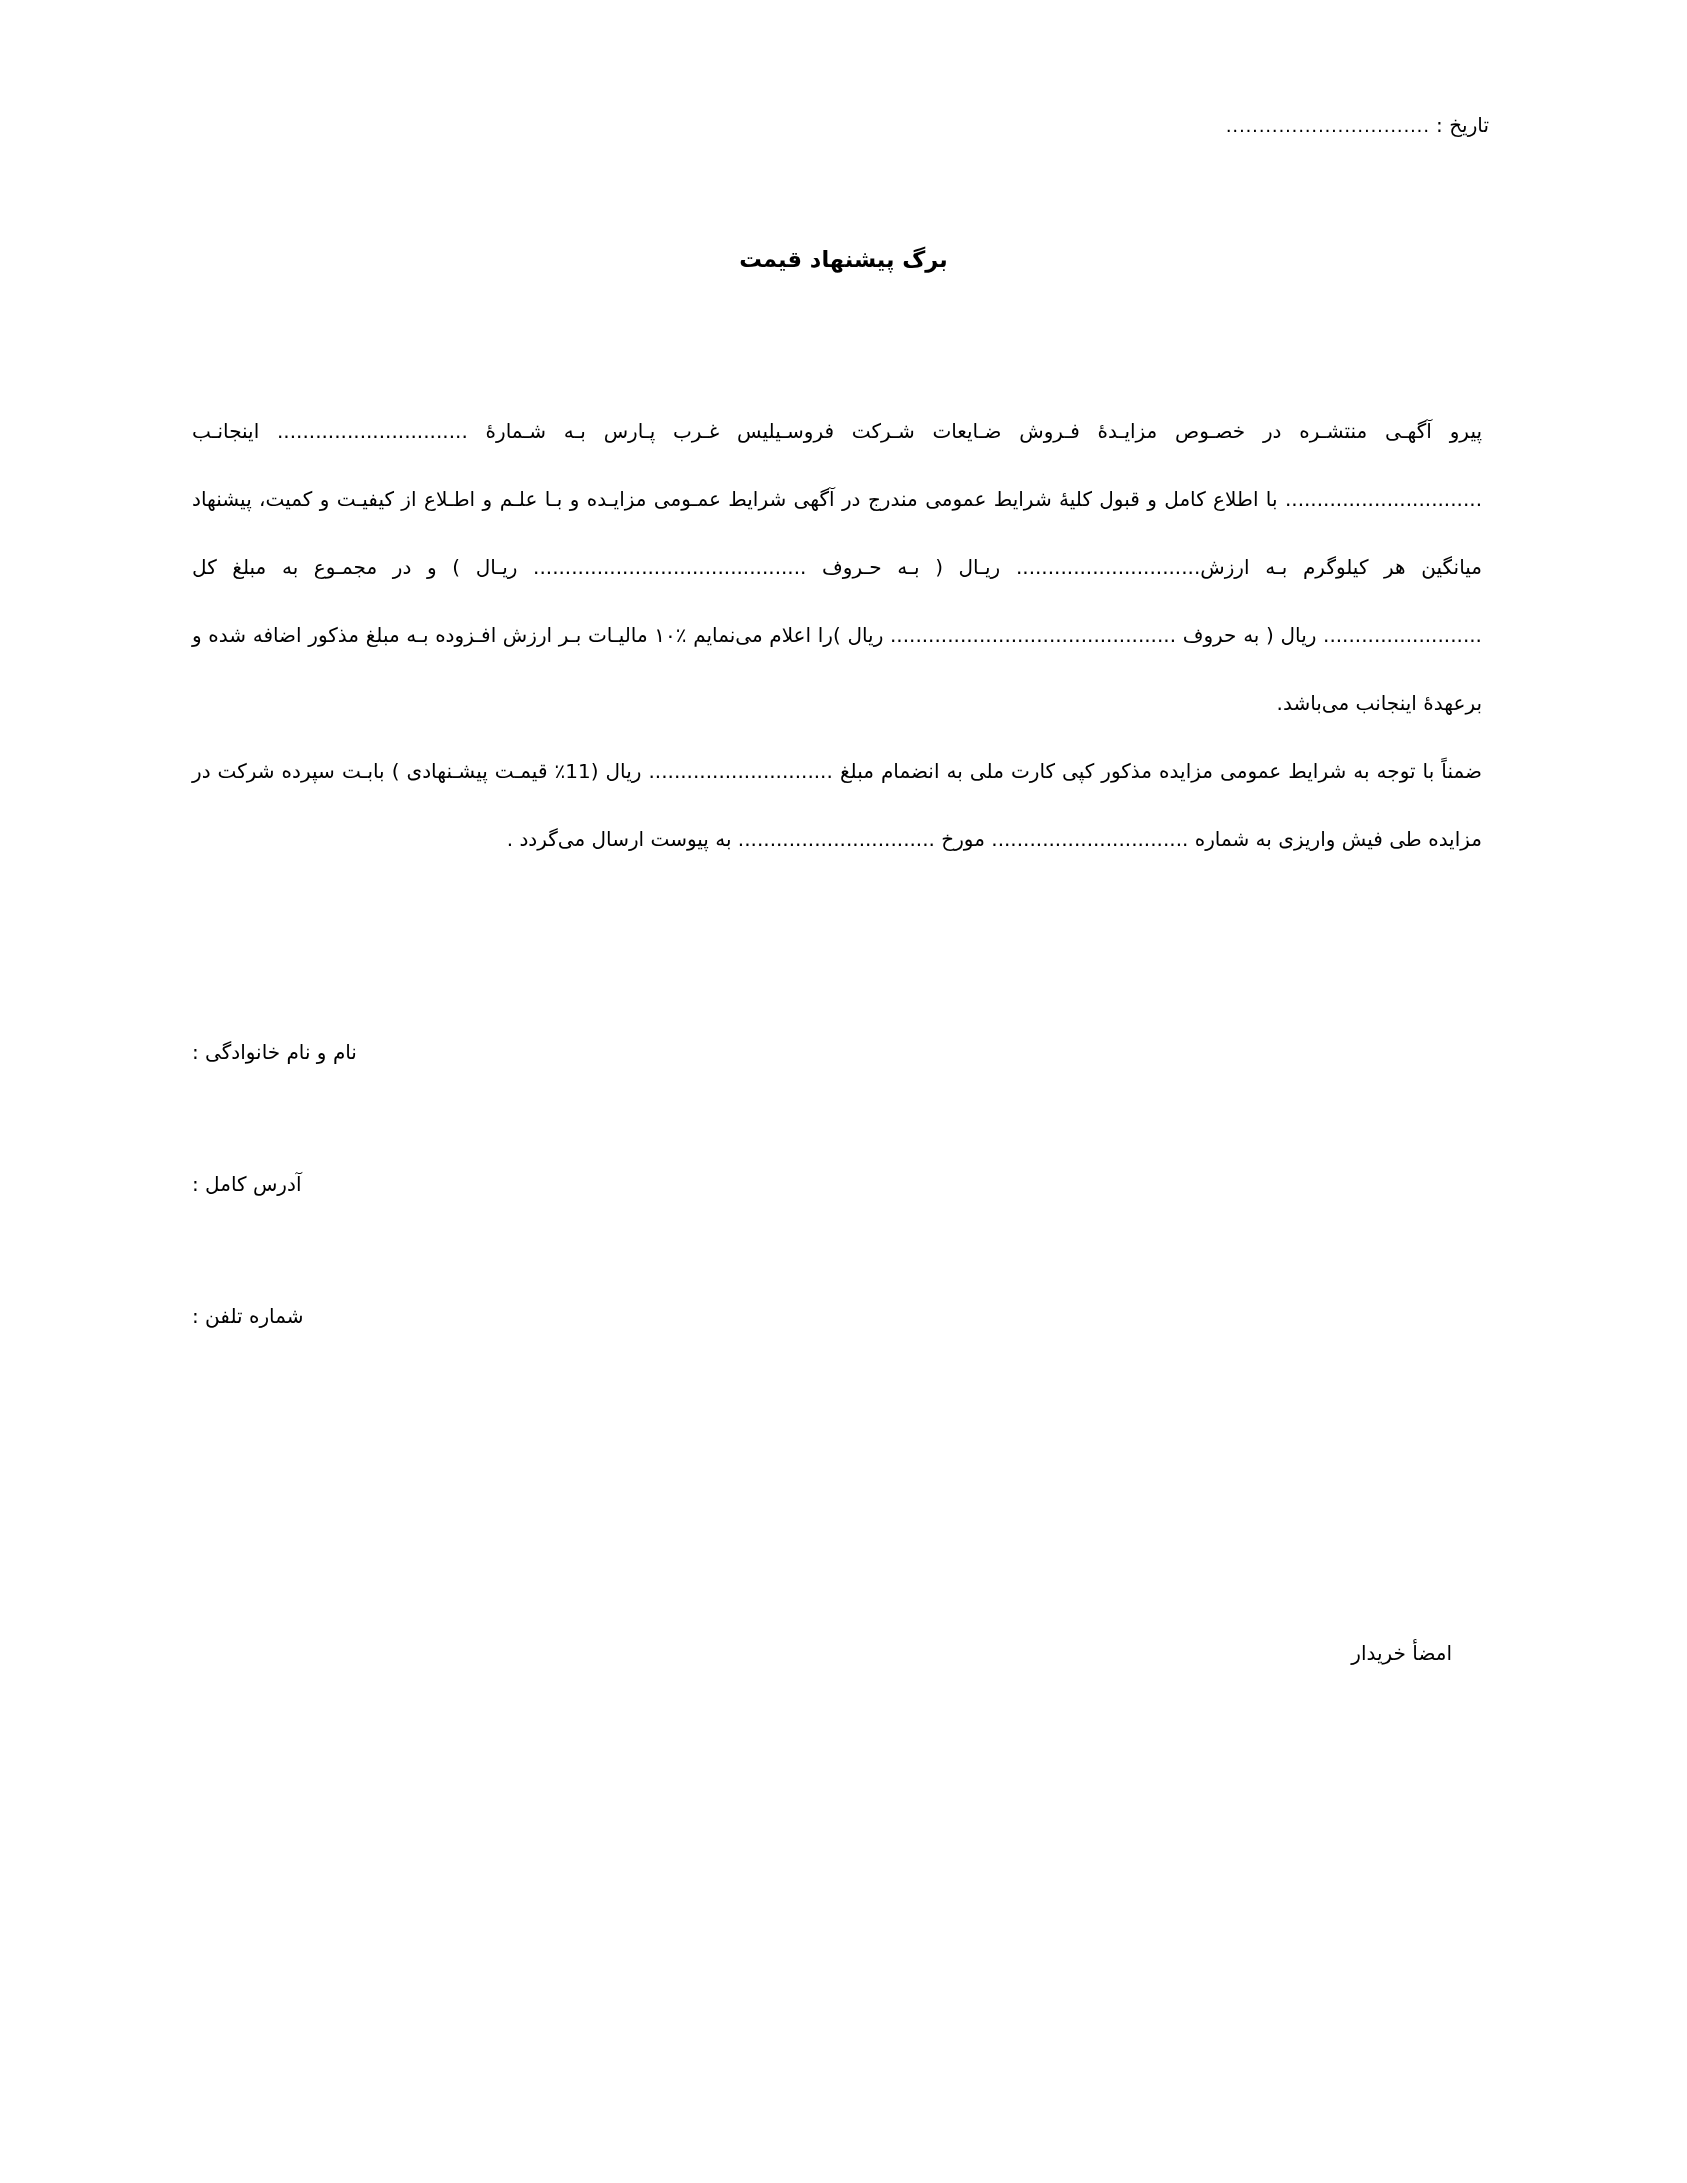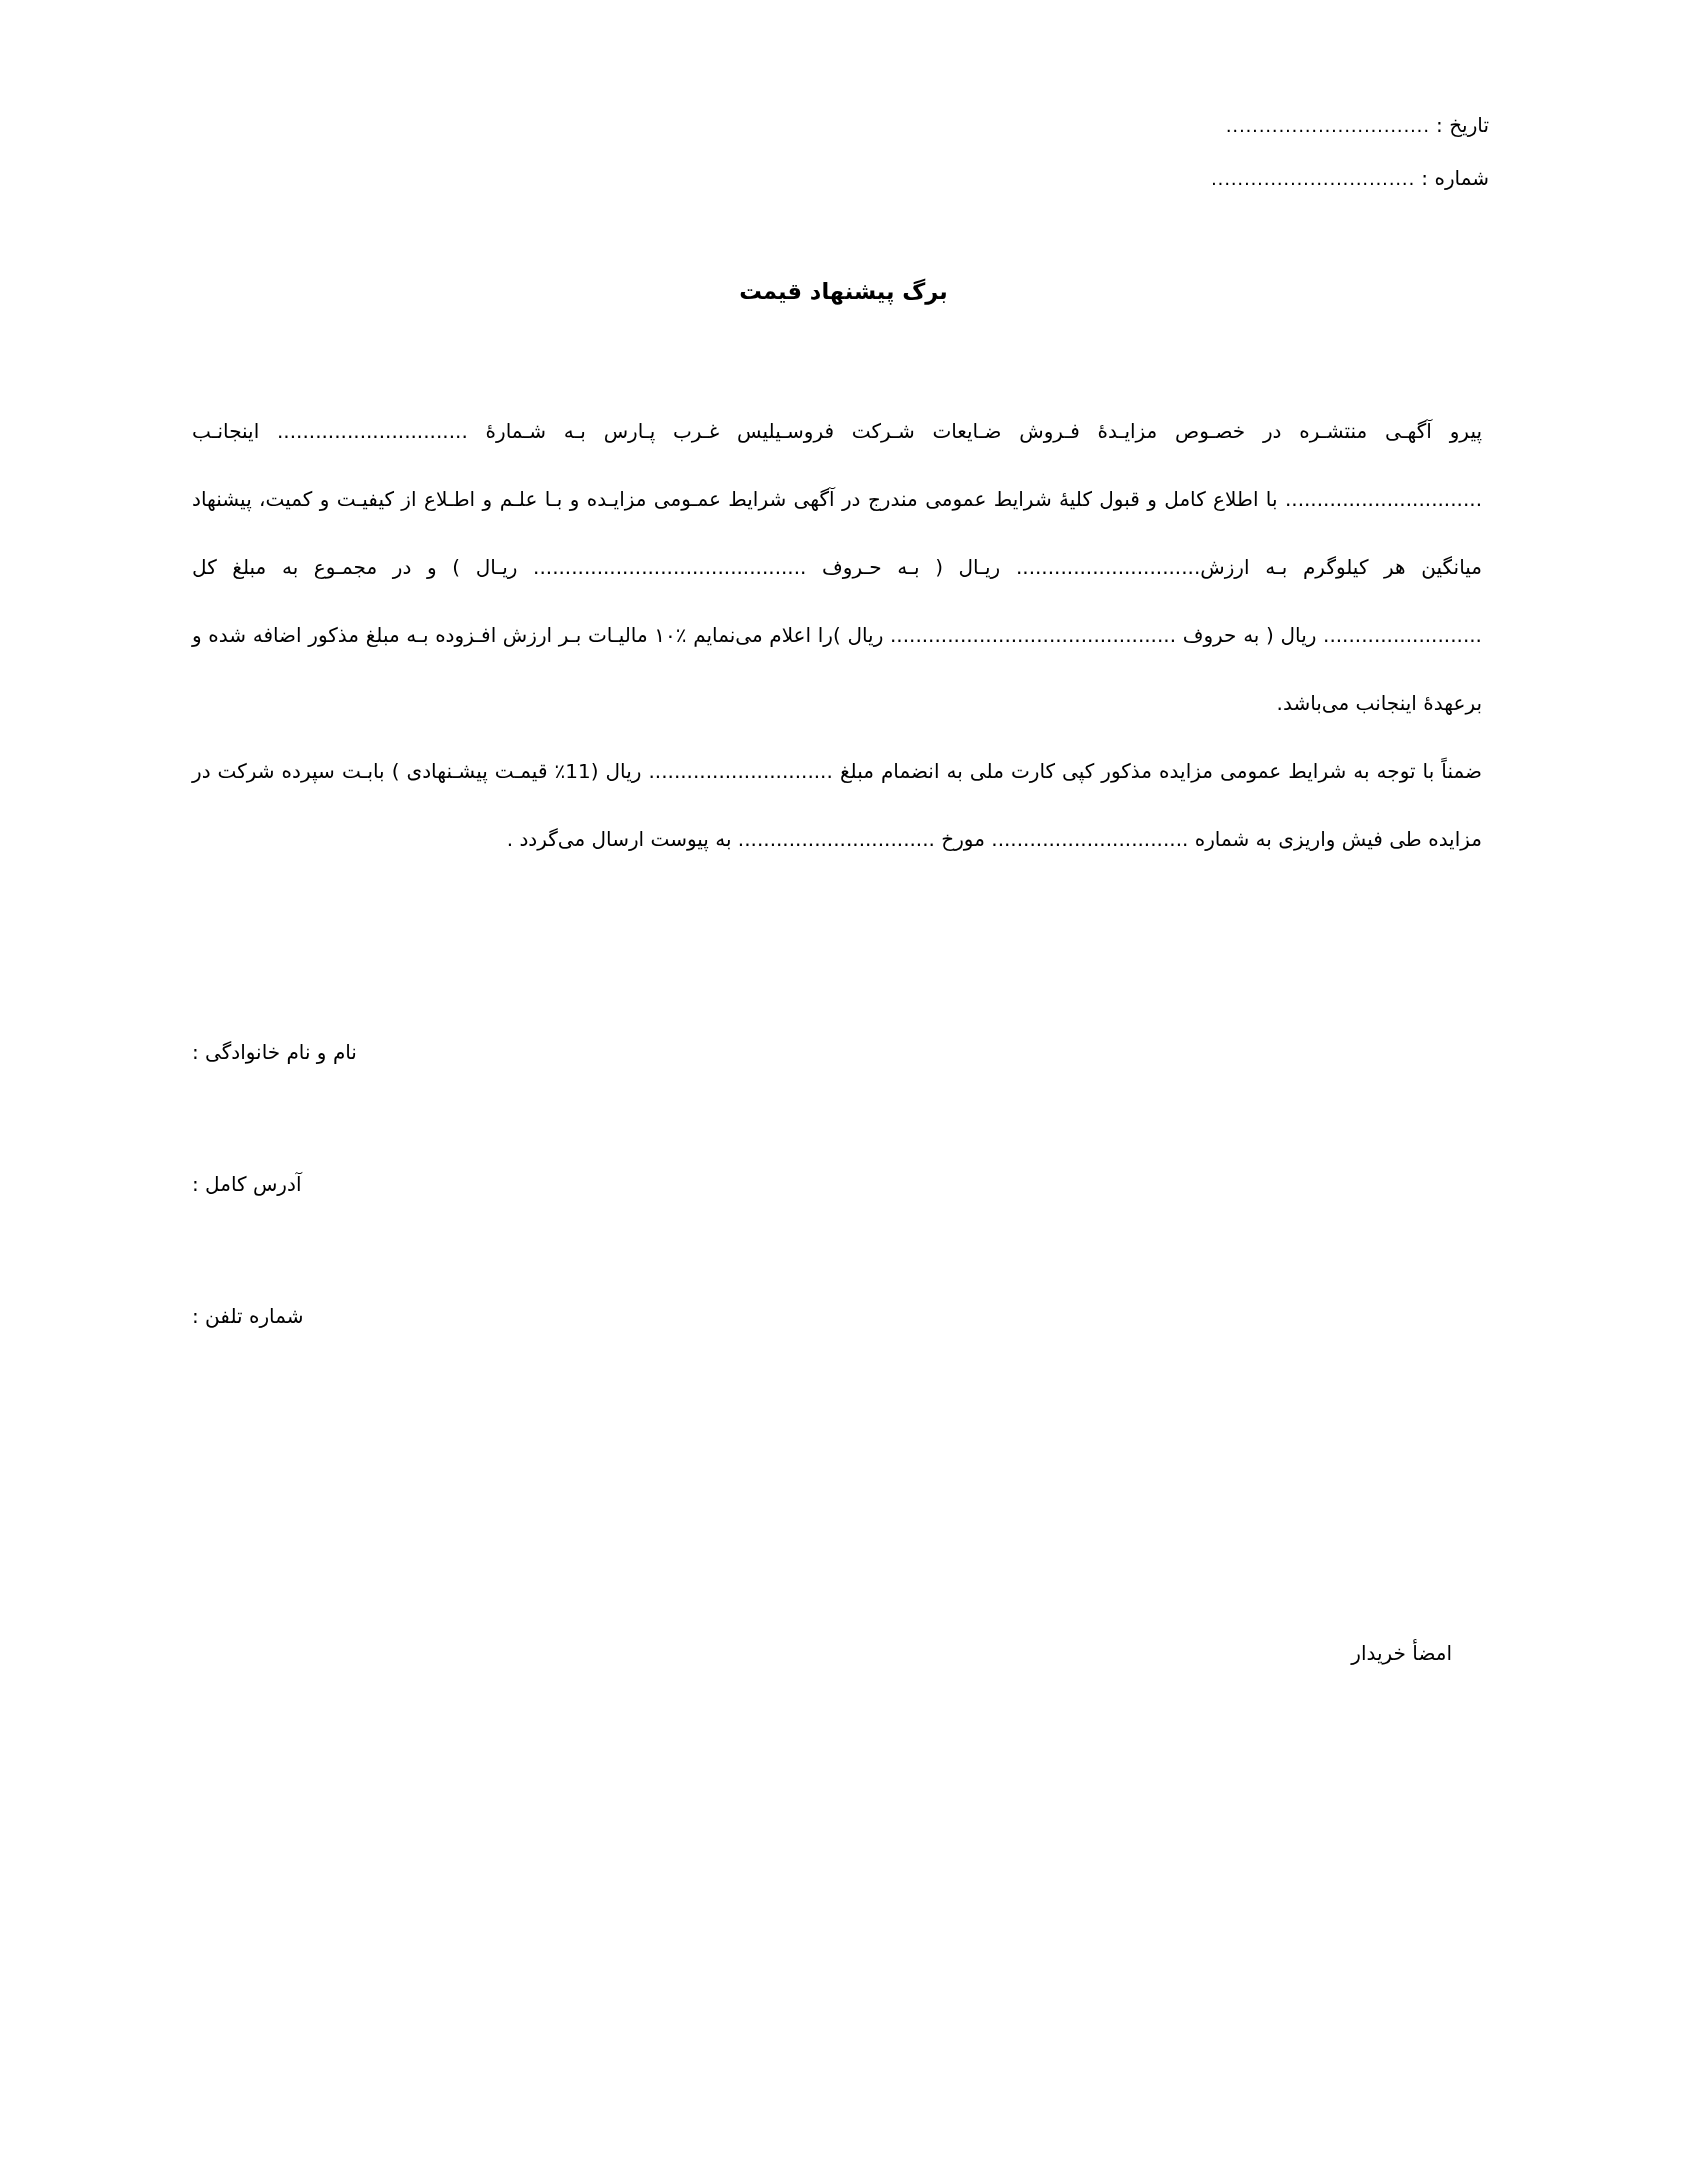--- a/index.html
+++ b/index.html
@@ -49,21 +49,20 @@
   
   .doc-title {
     position: absolute;
     top: 246px;
     left: 0;
     right: 0;
     text-align: center;
     font-size: 22.5px;
     font-weight: bold;
     letter-spacing: 0.3px;
-    margin-top: 32px;
   }
 
   
   .body-block {
     position: absolute;
     top: 397px;
     right: 192px;
     left: 192px;
     width: 1303px;
   }
@@ -109,24 +108,20 @@
 </head>
 <body>
 
 <div class="page">
 
   <div class="header-block">
     <div class="header-line">
       <span class="hl-label">تاریخ :</span>
       <span class="hl-dots">...............................</span>
     </div>
-    <div class="header-line">
-      <span class="hl-label">شماره :</span>
-      <span class="hl-dots">...............................</span>
-    </div>
   </div>
 
   <div class="doc-title">برگ پیشنهاد قیمت</div>
 
   <div class="body-block">
     <p class="para justify-all">پیرو آگهـی منتشـره در خصـوص مزایـدۀ فـروش ضـایعات شـرکت فروسـیلیس غـرب پـارس بـه شـمارۀ ..............................  اینجانـب ............................... با اطلاع کامل و قبول کلیۀ شرایط عمومی مندرج در آگهی شرایط عمـومی مزایـده و بـا علـم و اطـلاع از کیفیـت و کمیت، پیشنهاد میانگین هر کیلوگرم بـه ارزش............................. ریـال ( بـه حـروف ........................................... ریـال ) و در مجمـوع به مبلغ کل ......................... ریال ( به حروف ............................................. ریال )را اعلام می‌نمایم ٪۱۰ مالیـات بـر ارزش افـزوده بـه مبلغ مذکور اضافه شده و برعهدۀ اینجانب می‌باشد.</p>
     <p class="para">ضمناً با توجه به شرایط عمومی مزایده مذکور کپی کارت ملی به انضمام مبلغ ............................. ریال (11٪ قیمـت پیشـنهادی ) بابـت سپرده شرکت در مزایده طی فیش واریزی به شماره ............................... مورخ ............................... به پیوست ارسال می‌گردد .</p>
   </div>
 
   <div class="fields-block">

